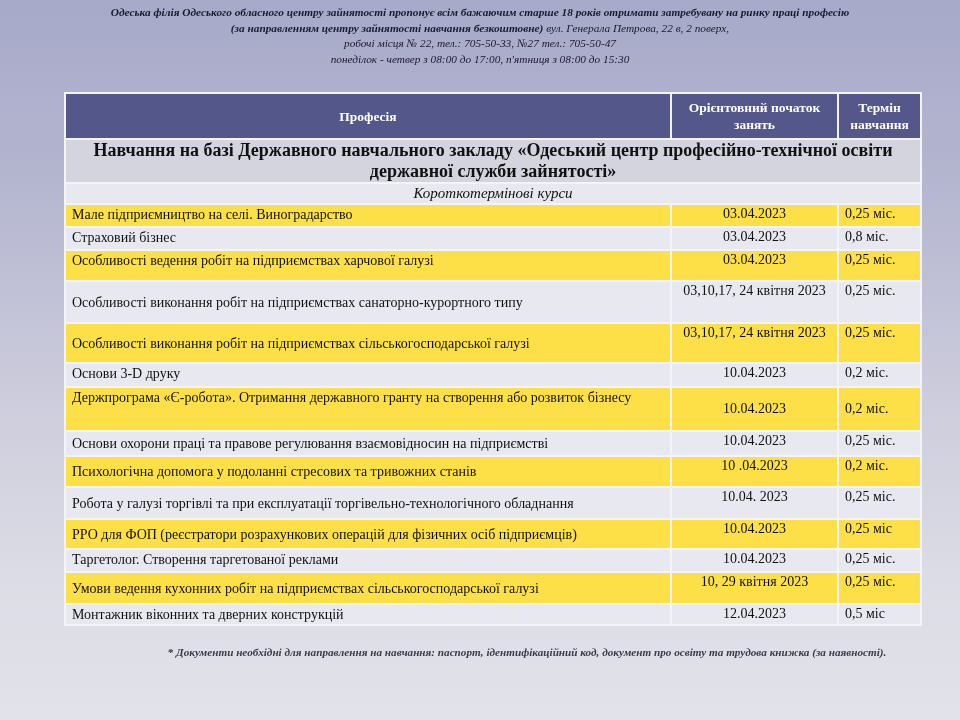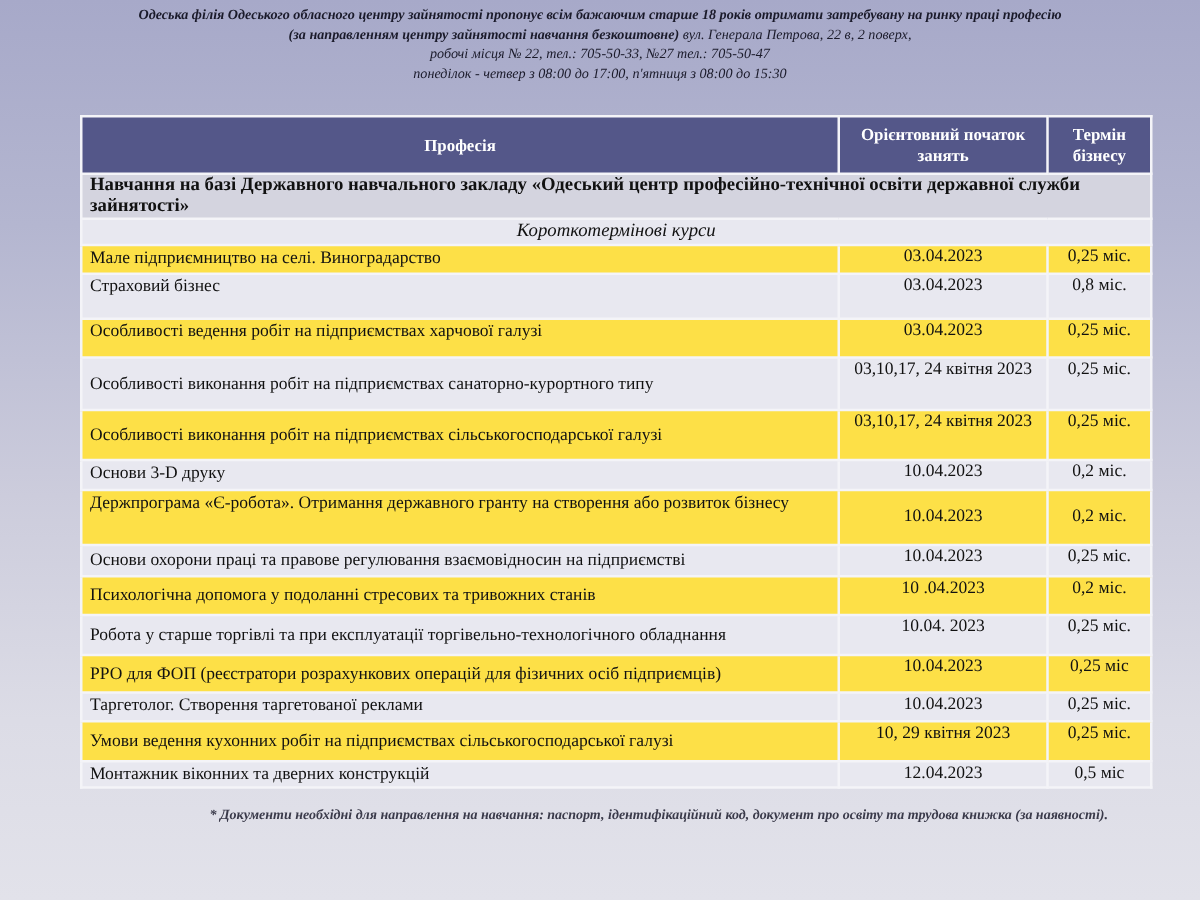--- a/index.html
+++ b/index.html
@@ -16,24 +16,24 @@
   .header-block .b { font-weight:bold;text-align:center; }
   .table-wrap { position:absolute; left:64px; top:92px; width:856px; }
   table { border-collapse:collapse; width:856px; table-layout:fixed; }
   td, th { border:2px solid #f4f4f8; padding:0 6px; font-size:14px; vertical-align:top; }
   th {
     background:#545789; color:#fff; font-weight:bold; height:44px;
     font-size:13.5px; line-height:17px; vertical-align:middle; text-align:center;
   }
   tr.dark td { background:#fde047; }
   tr.light td { background:#e8e8f0; }
-  td.inst { text-align:left; font-weight:bold; font-size:15px; vertical-align:middle; height:27px; background:#d4d4df !important;}
+  td.inst { text-align:center; font-weight:bold; font-size:18px; vertical-align:middle; height:27px; background:#d4d4df !important;}
   td.sub { text-align:center; font-style:italic; font-size:15px; vertical-align:middle; height:19px; background:#e8e8f0 !important;}
   td.date { text-align:center; line-height:18px; }
-  td.term { text-align:center; line-height:18px;margin-top:22px; }
+  td.term { text-align:left; line-height:18px;margin-top:22px; }
   td.prof { line-height:19px; }
   .footnote {
     position:absolute; left:0; top:646px; width:960px; text-align:center;
     font-style:italic; font-weight:bold; font-size:11.2px; color:#3a3a4a;padding-left:47px;
   }
 </style>
 </head>
 <body>
 
 <div class="header-block">
@@ -47,36 +47,36 @@
   <table>
     <colgroup>
       <col style="width:606px">
       <col style="width:167px">
       <col style="width:83px">
     </colgroup>
     <thead>
       <tr>
         <th>Професія</th>
         <th>Орієнтовний початок занять</th>
-        <th>Термін бізнесу</th>
+        <th>Термін навчання</th>
       </tr>
     </thead>
     <tbody id="tbody">
       <tr>
         <td colspan="3" class="inst">Навчання на базі Державного навчального закладу «Одеський центр професійно-технічної освіти державної служби зайнятості»</td>
       </tr>
       <tr>
         <td colspan="3" class="sub">Короткотермінові курси</td>
       </tr>
       <tr class="dark" style="height:23px">
         <td class="prof">Мале підприємництво на селі. Виноградарство</td>
         <td class="date">03.04.2023</td>
         <td class="term">0,25 міс.</td>
       </tr>
-      <tr class="light" style="height:36px">
+      <tr class="light" style="height:23px">
         <td class="prof">Страховий бізнес</td>
         <td class="date">03.04.2023</td>
         <td class="term">0,8 міс.</td>
       </tr>
       <tr class="dark" style="height:31px">
         <td class="prof">Особливості ведення робіт  на підприємствах харчової галузі</td>
         <td class="date">03.04.2023</td>
         <td class="term">0,25 міс.</td>
       </tr>
       <tr class="light" style="height:42px">
@@ -103,21 +103,21 @@
         <td class="prof" style="vertical-align:middle">Основи охорони праці та правове регулювання  взаємовідносин на підприємстві</td>
         <td class="date">10.04.2023</td>
         <td class="term">0,25 міс.</td>
       </tr>
       <tr class="dark" style="height:31px">
         <td class="prof" style="vertical-align:middle">Психологічна  допомога у подоланні стресових та тривожних станів</td>
         <td class="date">10 .04.2023</td>
         <td class="term">0,2 міс.</td>
       </tr>
       <tr class="light" style="height:32px">
-        <td class="prof" style="vertical-align:middle">Робота у старше  торгівлі  та при експлуатації  торгівельно-технологічного  обладнання</td>
+        <td class="prof" style="vertical-align:middle">Робота у галузі  торгівлі  та при експлуатації  торгівельно-технологічного  обладнання</td>
         <td class="date">10.04. 2023</td>
         <td class="term">0,25 міс.</td>
       </tr>
       <tr class="dark" style="height:30px">
         <td class="prof" style="vertical-align:middle">РРО для  ФОП (реєстратори розрахункових  операцій для фізичних  осіб  підприємців)</td>
         <td class="date">10.04.2023</td>
         <td class="term">0,25 міс</td>
       </tr>
       <tr class="light" style="height:23px">
         <td class="prof">Таргетолог. Створення таргетованої реклами</td>

